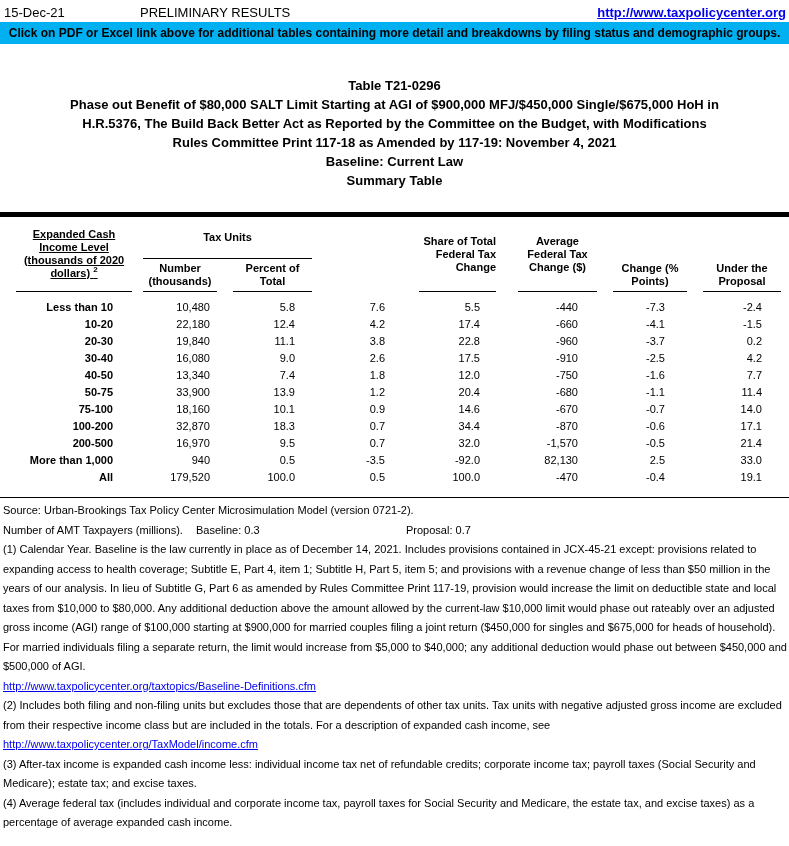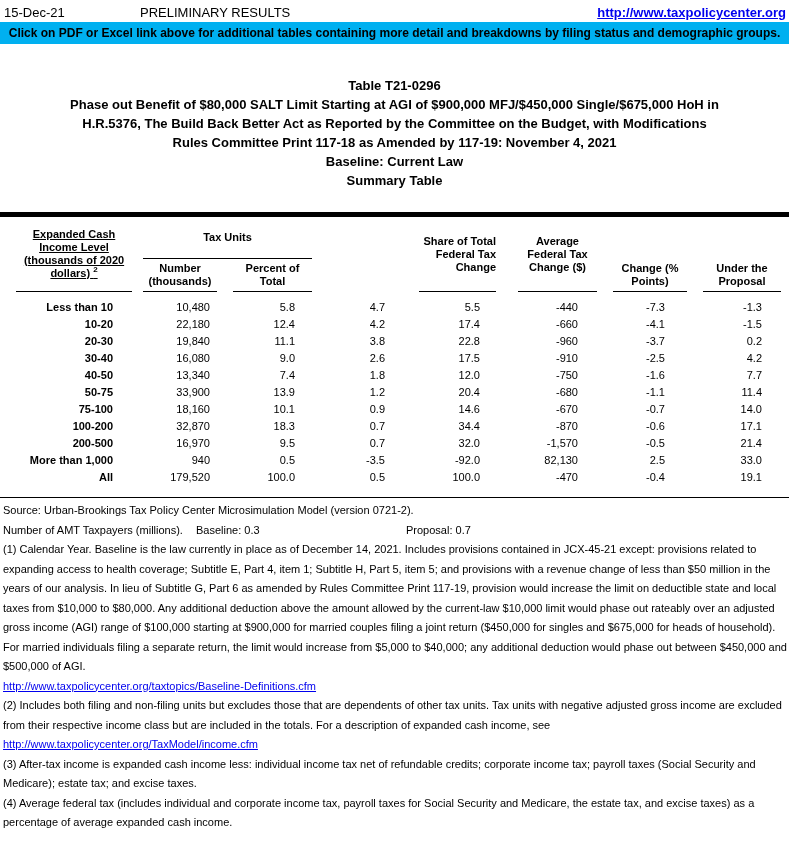--- a/index.html
+++ b/index.html
@@ -119,25 +119,25 @@
       </div>
       <div class="h h-underprop">
         <span class="ht">Under the Proposal</span>
       </div>
     </div>
     <div class="tbody" id="tbody">
         <div class="trow">
           <div class="tcell c1">Less than 10</div>
           <div class="tcell c2">10,480</div>
           <div class="tcell c3">5.8</div>
-          <div class="tcell c4">4.7</div>
+          <div class="tcell c4">7.6</div>
           <div class="tcell c5">5.5</div>
           <div class="tcell c6">-440</div>
           <div class="tcell c7">-7.3</div>
-          <div class="tcell c8">-1.3</div>
+          <div class="tcell c8">-2.4</div>
         </div>
         <div class="trow">
           <div class="tcell c1">10-20</div>
           <div class="tcell c2">22,180</div>
           <div class="tcell c3">12.4</div>
           <div class="tcell c4">4.2</div>
           <div class="tcell c5">17.4</div>
           <div class="tcell c6">-660</div>
           <div class="tcell c7">-4.1</div>
           <div class="tcell c8">-1.5</div>

